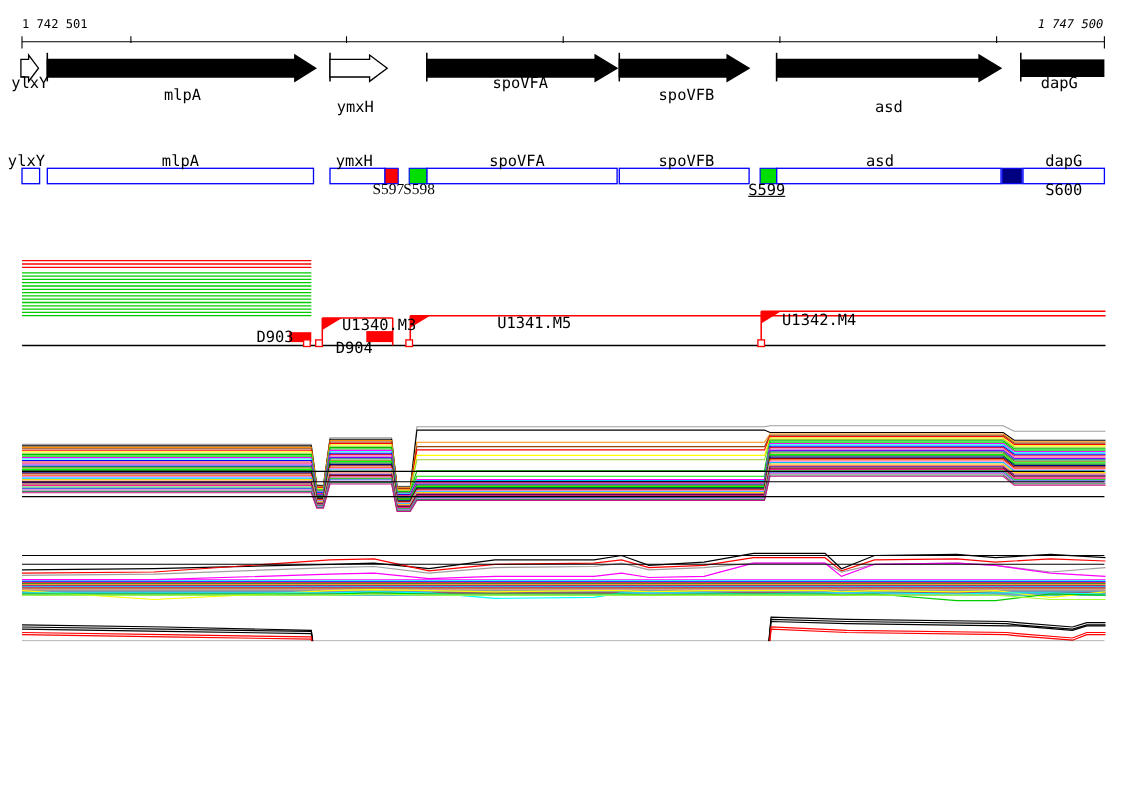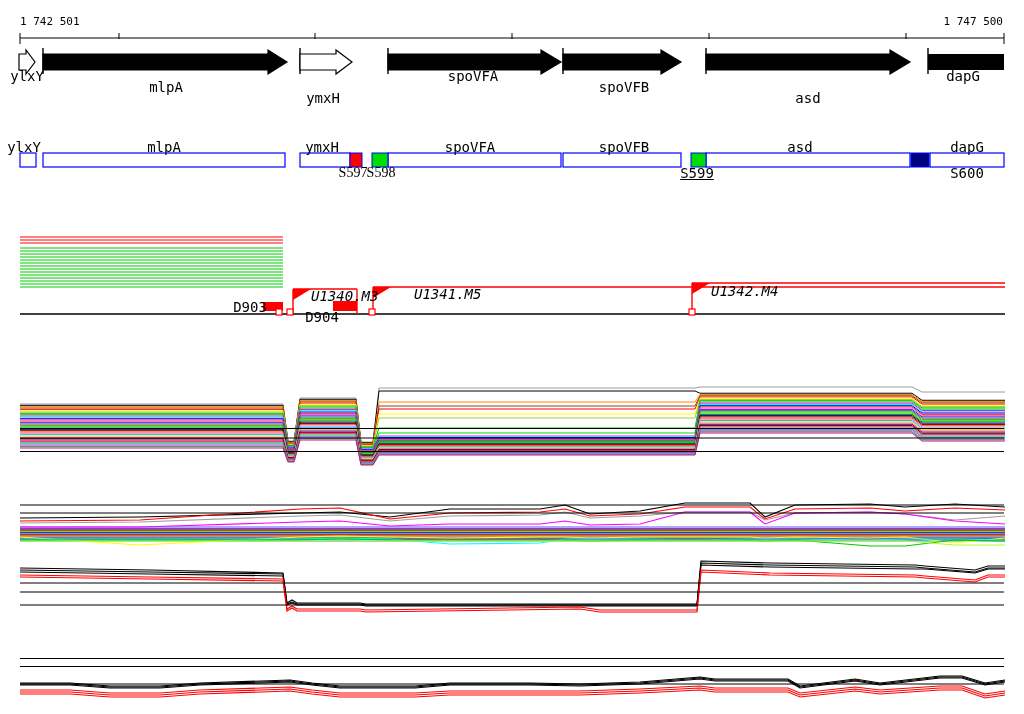--- a/index.html
+++ b/index.html
@@ -1,21 +1,21 @@
 <!DOCTYPE html>
 <html><head>
 <meta charset="utf-8">
 <style>
   html,body{margin:0;padding:0;background:#fff;}
-  #genome-browser{position:relative;width:1024px;height:714px;background:#fff;overflow:hidden;
+  #genome-browser{position:relative;width:1024px;height:583px;background:#fff;overflow:hidden;
     font-family:"DejaVu Sans Mono","Liberation Mono",monospace;}
   #gfx{position:absolute;left:0;top:0;}
   .lbl{position:absolute;font-size:14px;line-height:10px;color:#000;white-space:nowrap;
     transform:translateX(-50%);}
-  .lbl.leftal{transform:none;font-style:italic;}
+  .lbl.leftal{transform:none;}
   .coord{position:absolute;font-size:11px;line-height:11px;color:#000;white-space:nowrap;}
 </style>
 </head>
 <body>
 
 <div id="genome-browser">
   <svg id="gfx" width="1024" height="714" viewBox="0 0 1024 714">
       <line x1="20" y1="38" x2="1004" y2="38" stroke="#000" stroke-width="1"></line>
       <line x1="20" y1="33" x2="20" y2="44" stroke="#000" stroke-width="1"></line>
       <line x1="1004" y1="33" x2="1004" y2="44" stroke="#000" stroke-width="1"></line>
@@ -157,21 +157,21 @@
       <polyline points="20,684 70,684 110,687 160,687 200,684 290,681 312,684 340,687 415,687 450,684 530,684 580,685 640,683 700,678 715,680 788,680 800,687 855,680 880,684 940,677 962,677 985,684 1005,681" fill="none" stroke="#000000" stroke-width="1.1"></polyline>
       <polyline points="20,685 70,685 110,688 160,688 200,685 290,682 312,685 340,688 415,688 450,685 530,685 580,686 640,684 700,679 715,681 788,681 800,688 855,681 880,685 940,678 962,678 985,685 1005,682" fill="none" stroke="#000000" stroke-width="1.1"></polyline>
       <polyline points="20,690 70,690 110,693 160,693 200,690 290,687 312,690 340,693 415,693 450,691 530,691 580,691 640,689 700,686 715,688 788,688 800,693 855,687 880,690 940,686 962,686 985,694 1005,691" fill="none" stroke="#ff0000" stroke-width="1.1"></polyline>
       <polyline points="20,692 70,692 110,695 160,695 200,692 290,689 312,692 340,695 415,695 450,693 530,693 580,693 640,691 700,688 715,690 788,690 800,695 855,689 880,692 940,688 962,688 985,696 1005,693" fill="none" stroke="#ff0000" stroke-width="1.1"></polyline>
       <polyline points="20,694 70,694 110,697 160,697 200,694 290,691 312,694 340,697 415,697 450,695 530,695 580,695 640,693 700,690 715,692 788,692 800,697 855,691 880,694 940,690 962,690 985,698 1005,695" fill="none" stroke="#ff0000" stroke-width="1.1"></polyline>
       <line x1="20" y1="658.5" x2="1004" y2="658.5" stroke="#000" stroke-width="1"></line>
       <line x1="20" y1="666.5" x2="1004" y2="666.5" stroke="#000" stroke-width="1"></line>
       <line x1="20" y1="684" x2="1004" y2="684" stroke="#000" stroke-width="1"></line>
     </svg>
   <div class="coord" style="left:20px;top:16px;">1 742 501</div>
-  <div class="coord" style="left:1003px;top:16px;transform:translateX(-100%);">1 747 500</div>
+  <div class="coord" style="left:1003px;top:16px;transform:translateX(-100%);font-style:italic;">1 747 500</div>
 <div class="lbl" style="left: 27px; top: 71px;">ylxY</div>
     <div class="lbl" style="left: 166px; top: 82px;">mlpA</div>
     <div class="lbl" style="left: 323px; top: 93px;">ymxH</div>
     <div class="lbl" style="left: 473px; top: 71px;">spoVFA</div>
     <div class="lbl" style="left: 624px; top: 82px;">spoVFB</div>
     <div class="lbl" style="left: 808px; top: 93px;">asd</div>
     <div class="lbl" style="left: 963px; top: 71px;">dapG</div>
     <div class="lbl" style="left: 24px; top: 142px;">ylxY</div>
     <div class="lbl" style="left: 164px; top: 142px;">mlpA</div>
     <div class="lbl" style="left: 322px; top: 142px;">ymxH</div>
@@ -179,15 +179,15 @@
     <div class="lbl" style="left: 624px; top: 142px;">spoVFB</div>
     <div class="lbl" style="left: 800px; top: 142px;">asd</div>
     <div class="lbl" style="left: 967px; top: 142px;">dapG</div>
     <div class="lbl" style="left: 353px; top: 168px; font-family: Liberation Serif, serif;">S597</div>
     <div class="lbl" style="left: 381px; top: 168px; font-family: Liberation Serif, serif;">S598</div>
     <div class="lbl" style="left: 697px; top: 168px; text-decoration: underline;">S599</div>
     <div class="lbl" style="left: 967px; top: 168px;">S600</div>
     <div class="lbl" style="left: 250px; top: 302px;">D903</div>
     <div class="lbl" style="left: 322px; top: 300px; margin-top: 12px;">D904</div>
     <div class="lbl leftal" style="left: 311px; top: 291px;">U1340.M3</div>
-    <div class="lbl leftal" style="left: 374px; top: 289px; padding-left: 40px;">U1341.M5</div>
+    <div class="lbl leftal" style="left: 412px; top: 289px; padding-left: 40px;">U1341.M5</div>
     <div class="lbl leftal" style="left: 711px; top: 286px;">U1342.M4</div>
   </div>
 
 </body></html>

